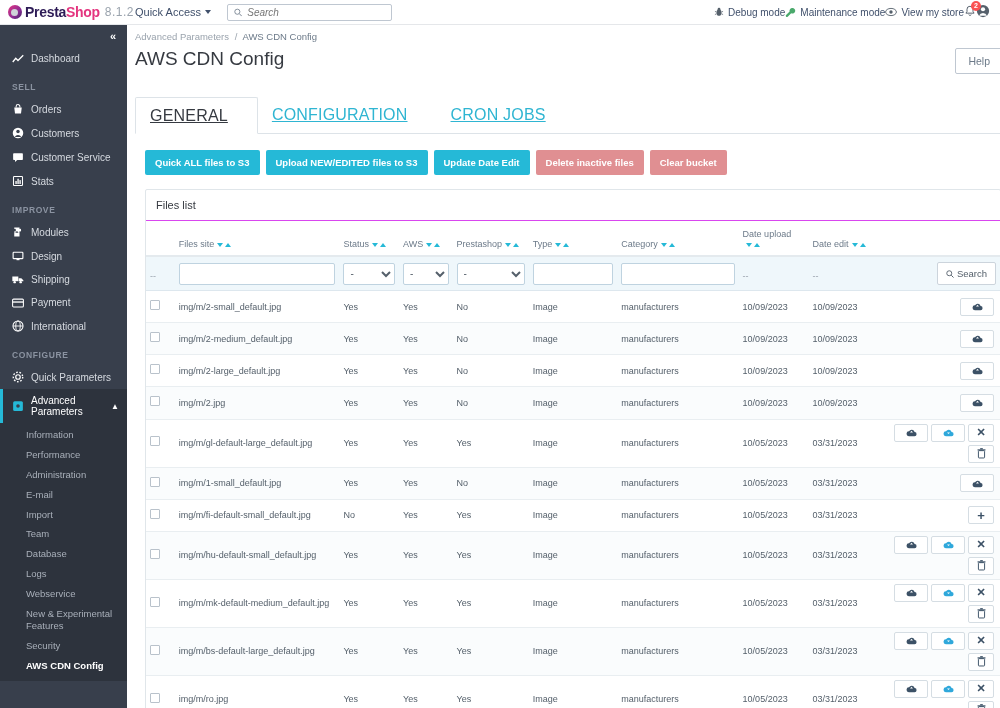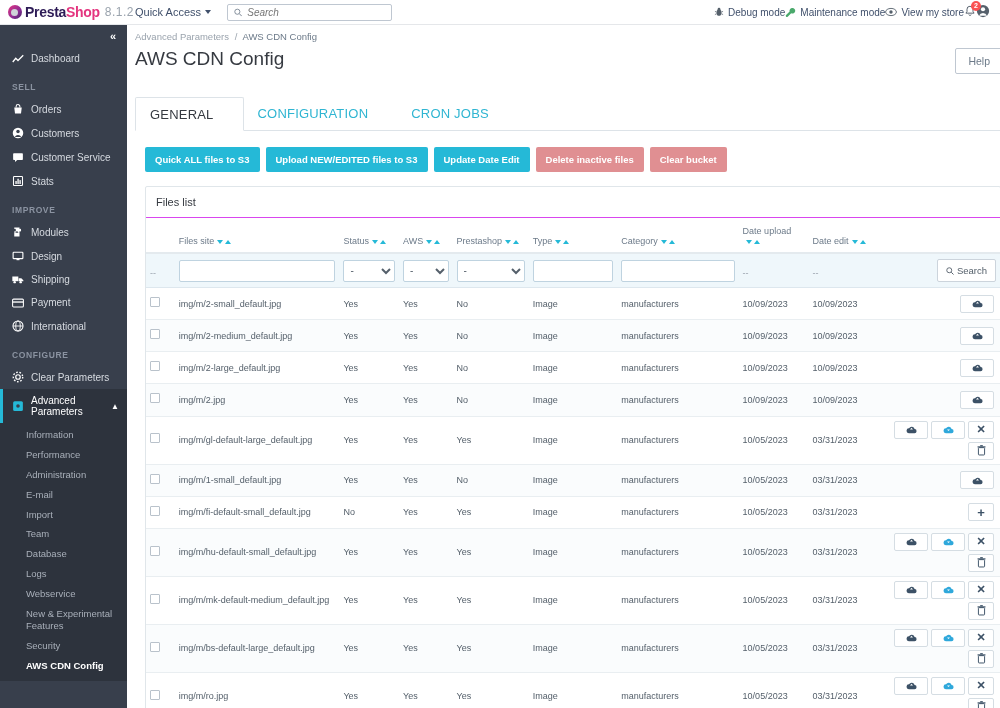--- a/index.html
+++ b/index.html
@@ -100,22 +100,22 @@
   .page-title { font-size: 19px; color: #363a41; font-weight: normal; }
   .help-btn {
     margin-left: auto; border: 1px solid #bfc7d1; background: #fff; color: #6c7a89;
     font-size: 10.5px; border-radius: 2px; padding: 6px 12px; cursor: pointer;
     font-family: "Liberation Sans", sans-serif;
   }
 
   
   .tabs-wrap { margin: 22px 12px 0 8px; border-bottom: 1px solid #dde3e8; display: flex; }
   .tab {
-    font-size: 13px; padding: 9px 29px 8px 14px; color: #2fb5d2; cursor: pointer;
-    letter-spacing:.2px; position: relative; top: 1px;
+    font-size: 16px; padding: 9px 29px 8px 14px; color: #2fb5d2; cursor: pointer;
+    letter-spacing:.2px; position: relative; top: 1px; text-decoration: underline;
   }
   .tab.active {
     color: #363a41; background: #fff;
     border: 1px solid #dde3e8; border-bottom: 1px solid #fff;
     border-radius: 2px 2px 0 0;
   }
 
   
   .actions { display: flex; gap: 6px; padding: 16px 0 0 18px; flex-wrap: wrap; }
   .btn {
@@ -355,21 +355,21 @@
   </div>
 
   <div class="nav-section-title">CONFIGURE</div>
   <div class="nav-item">
     <span class="nico">
       <svg width="12" height="12" viewBox="0 0 16 16">
           <circle cx="8" cy="8" r="3" fill="none" stroke="#fff" stroke-width="1.6"></circle>
           <circle cx="8" cy="8" r="6.3" fill="none" stroke="#fff" stroke-width="1.8" stroke-dasharray="2.2 2.2"></circle>
         </svg>
     </span>
-    <span>Clear Parameters</span>
+    <span>Quick Parameters</span>
   </div>
 
   <div class="nav-item active">
     <span class="nico">
       <svg width="12" height="12" viewBox="0 0 16 16">
           <rect x="1.5" y="1.5" width="13" height="13" rx="2" fill="#25b9d7"></rect>
           <circle cx="8" cy="8" r="2.4" fill="#383f4c"></circle>
         </svg>
     </span>
     <span>Advanced Parameters</span>

